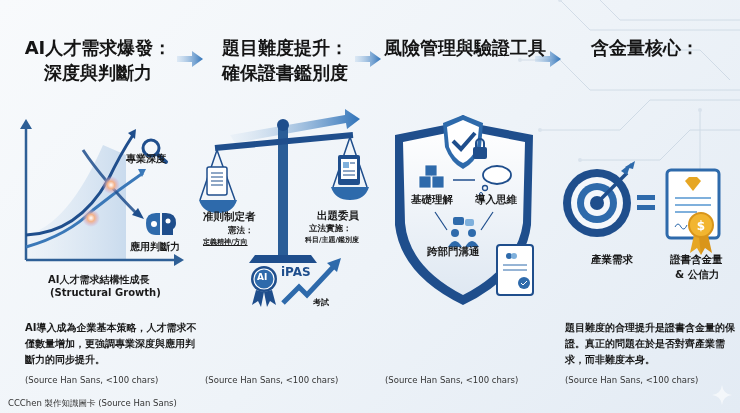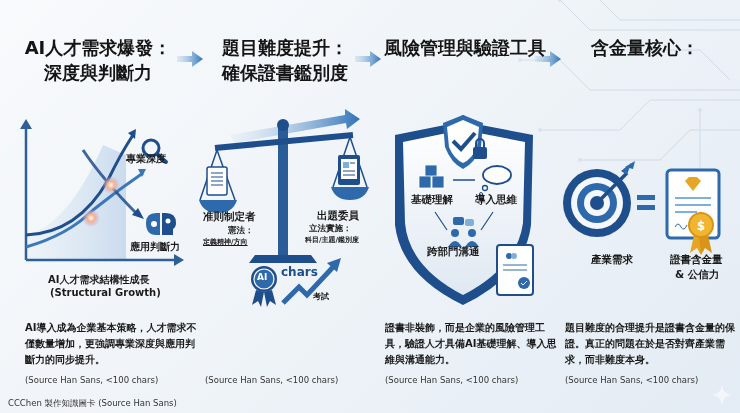--- a/index.html
+++ b/index.html
@@ -175,22 +175,22 @@
       <g>
           <circle cx="69" cy="174" r="13" fill="#1f4e8c"></circle>
           <circle cx="69" cy="174" r="10" fill="#2e6aab" stroke="#fff" stroke-width="1.2"></circle>
         <path d="M61 185 L57 200 L63 196 L66 202 L69 187 Z" fill="#1f4e8c"></path>
           <path d="M77 185 L81 200 L75 196 L72 202 L69 187 Z" fill="#1f4e8c"></path>
         </g>
       <path d="M88 198 L104 182 L112 190 L140 160" fill="none" stroke="#2e6aab" stroke-width="5"></path>
       <path d="M132 158 L146 153 L142 167 Z" fill="#2e6aab"></path>
     </svg>
     <div class="lbl" style="left:62px;top:167px;font-size:9px;color:#fff;">AI</div>
-    <div class="lbl" style="left:86px;top:160px;font-size:12px;color:#1f4e8c;">chars</div>
-    <div class="lbl" style="left:118px;top:186px;font-size:8px;">考試</div>
+    <div class="lbl" style="left:86px;top:160px;font-size:12px;color:#1f4e8c;">iPAS</div>
+    <div class="lbl" style="left:118px;top:192px;font-size:8px;">考試</div>
     <div class="lbl" style="left:8px;top:105px;font-size:10.5px;">准則制定者</div>
     <div class="lbl" style="left:33px;top:120px;font-size:8.5px;">憲法：</div>
     <div class="lbl" style="left:8px;top:132px;font-size:7px;text-decoration:underline;">定義精神/方向</div>
     <div class="lbl" style="left:122px;top:104px;font-size:10.5px;">出題委員</div>
     <div class="lbl" style="left:114px;top:118px;font-size:8.5px;">立法實施：</div>
     <div class="lbl" style="left:110px;top:130px;font-size:7px;">科目/主題/鑑別度</div>
   </div>
   <div class="note">(Source Han Sans, &lt;100 chars)</div>
 </div>
 
@@ -245,21 +245,20 @@
         <line x1="128" y1="160" x2="152" y2="160" stroke="#2e6aab"></line>
           <line x1="128" y1="165" x2="152" y2="165" stroke="#2e6aab"></line>
         <circle cx="149" cy="178" r="6" fill="#2e6aab"></circle>
           <path d="M146 178 l2 2 l4 -4" stroke="#fff" fill="none"></path>
         </g>
     </svg>
     <div class="lbl" style="left:36px;top:88px;font-size:10.5px;">基礎理解</div>
     <div class="lbl" style="left:100px;top:88px;font-size:10.5px;">導入思維</div>
     <div class="lbl" style="left:52px;top:140px;font-size:10.5px;">跨部門溝通</div>
   </div>
-  <div class="desc">證書非裝飾，而是企業的風險管理工具，驗證人才具備AI基礎理解、導入思維與溝通能力。</div>
   <div class="note">(Source Han Sans, &lt;100 chars)</div>
 </div>
 
 <div class="col col4">
   <div class="title">
     <div>含金量核心：</div>
   </div>
   <div class="illus">
     <svg width="180" height="205" viewBox="0 0 180 205">
       <g>

